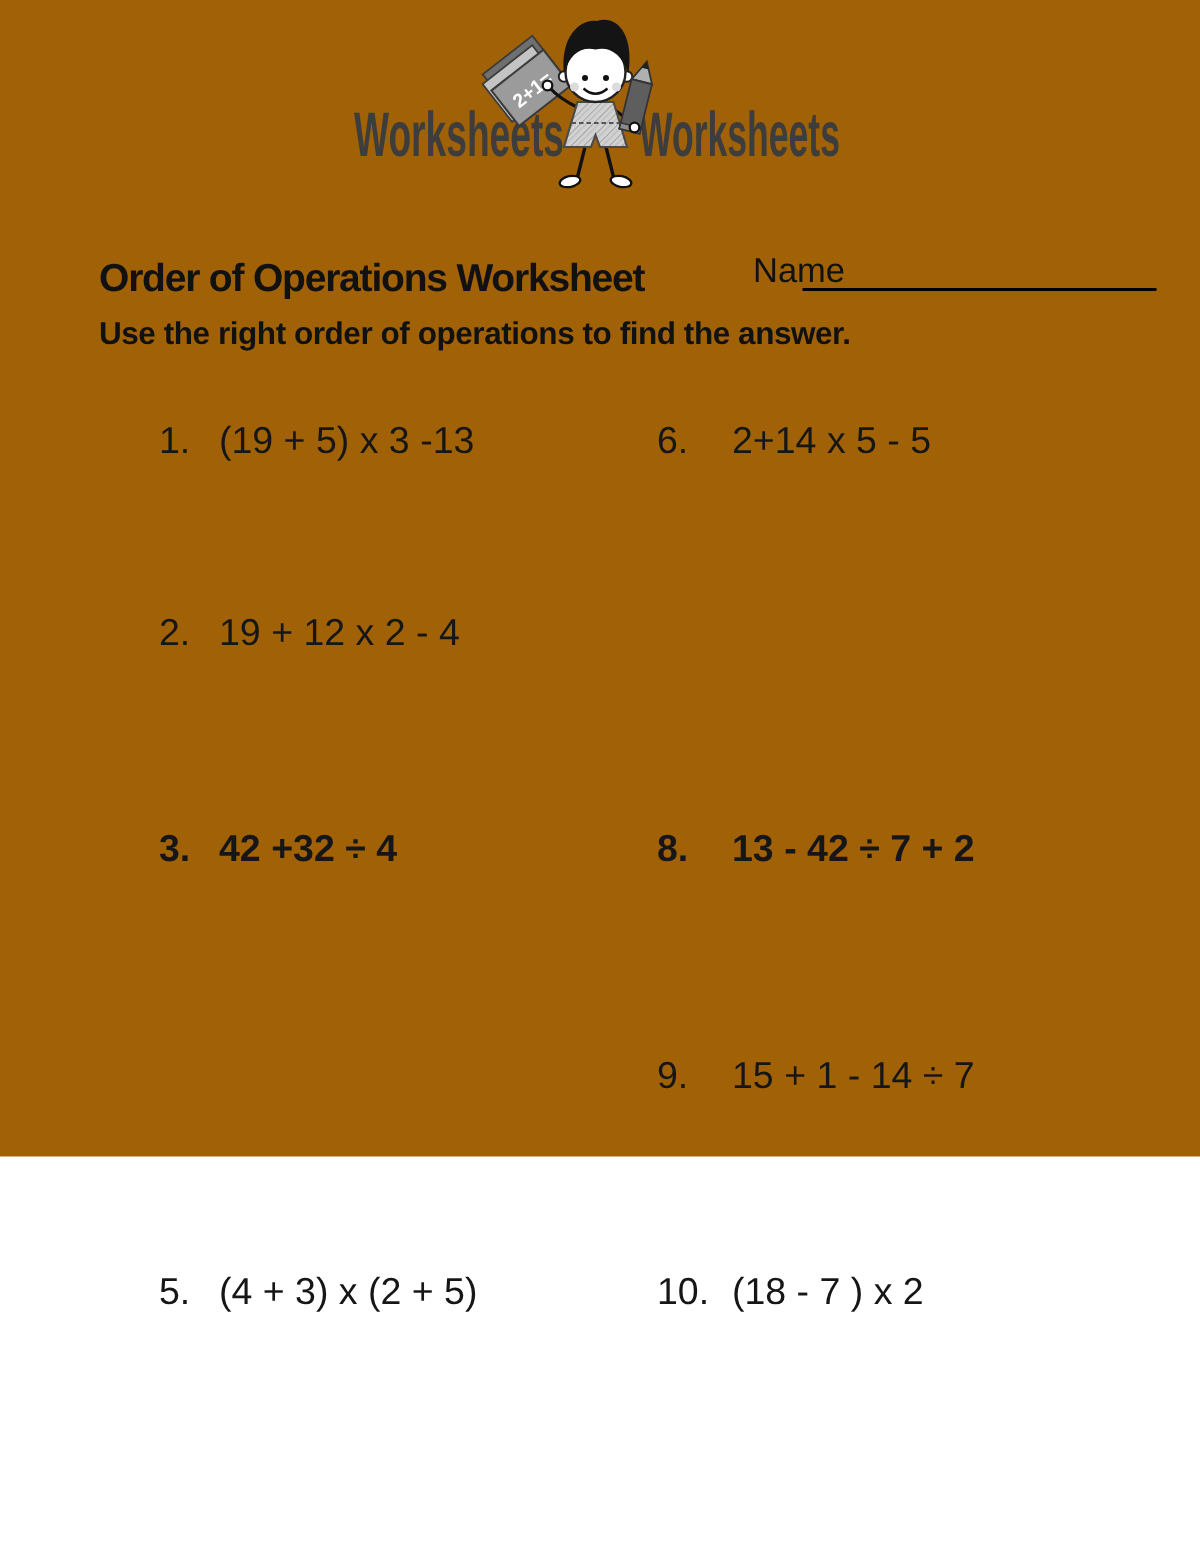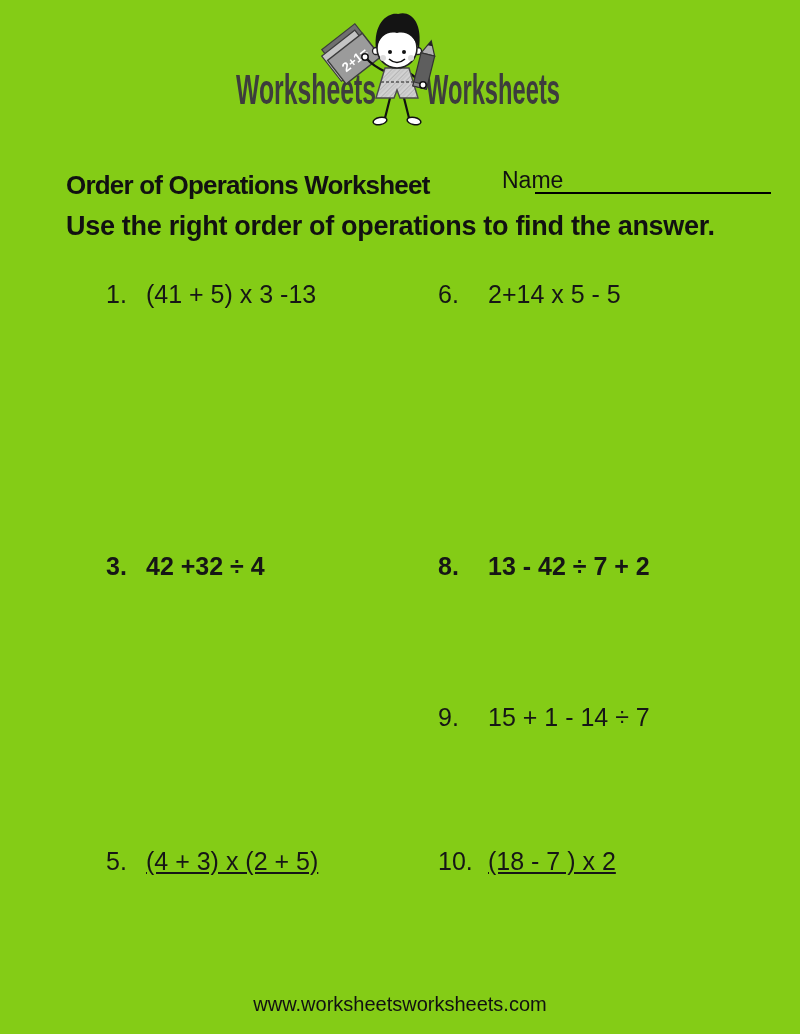--- a/index.html
+++ b/index.html
@@ -1,39 +1,39 @@
 <!DOCTYPE html>
 <html><head>
 <meta charset="utf-8">
 <style>
   * { margin:0; padding:0; box-sizing:border-box; }
   html,body { width:800px; height:1035px; background:#ffffff; overflow:hidden;
     font-family:"Liberation Sans", sans-serif; color:#161616; }
-  .page { position:relative; width:800px; height:1034px; background:#84cc16;padding-left:24px; }
+  .page { position:relative; width:800px; height:771px; background:#a16207;padding-left:24px; }
 
   
   .logo-svg { position:absolute; left:232px; top:8px; width:332px; height:122px; }
 
   
   .title { position:absolute; left:66px; top:170px; font-size:26px; font-weight:bold;
     letter-spacing:-0.8px; color:#111; white-space:nowrap; }
   .name-label { position:absolute; left:502px; top:167px; font-size:23px; color:#111; }
   .name-line { position:absolute; left:535px; top:172px; width:236px; height:22px;
     border-bottom:2px solid #000; }
-  .instructions { position:absolute; left:66px; top:211px; font-size:27px; font-weight:600;
+  .instructions { position:absolute; left:66px; top:211px; font-size:21px; font-weight:600;
     letter-spacing:-0.3px; color:#111; white-space:nowrap; }
 
   
   .prob { position:absolute; font-size:25px; line-height:32px; color:#161616; white-space:nowrap; }
   .prob .num  { display:inline-block; min-width:40px; }
   .prob.rcol .num { min-width:50px; }
   .lcol { left:106px; }
   .rcol { left:438px; }
   .row1 { top:278px; } .row2 { top:406px; } .row3 { top:550px;font-weight:bold; }
-  .row4 { top:701px; } .row5 { top:845px;text-decoration:underline; }
+  .row4 { top:701px; } .row5 { top:845px; }
 
   
   .footer { position:absolute; left:0; top:993px; width:100%; text-align:center;
     font-size:20px; color:#111; }
 </style>
 </head>
 <body>
 
 <div class="page">
 
@@ -90,39 +90,41 @@
       <circle cx="191" cy="77" r="3.2" fill="#fff" stroke="#111" stroke-width="1.5"></circle>
     </g>
   </svg>
 
   <div class="title">Order of Operations Worksheet</div>
   <div class="name-label">Name</div>
   <div class="name-line"></div>
   <div class="instructions">Use the right order of operations to find the answer.</div>
 
   <div class="prob lcol row1">
-    <span class="num">1.</span><span>(41 + 5) x 3 -13</span>
+    <span class="num">1.</span><span>(19 + 5) x 3 -13</span>
   </div>
   <div class="prob rcol row1">
     <span class="num">6.</span><span>2+14 x 5 - 5</span>
   </div>
 
+  <div class="prob lcol row2">
+    <span class="num">2.</span><span>19 + 12 x 2 - 4</span>
+  </div>
 
   <div class="prob lcol row3">
     <span class="num">3.</span><span>42 +32 ÷ 4</span>
   </div>
   <div class="prob rcol row3">
     <span class="num">8.</span><span>13 - 42 ÷ 7 + 2</span>
   </div>
 
   <div class="prob rcol row4">
     <span class="num">9.</span><span>15 + 1 - 14 ÷ 7</span>
   </div>
 
   <div class="prob lcol row5">
     <span class="num">5.</span><span>(4 + 3) x (2 + 5)</span>
   </div>
   <div class="prob rcol row5">
     <span class="num">10.</span><span>(18 - 7 ) x 2</span>
   </div>
 
-  <div class="footer">www.worksheetsworksheets.com</div>
 </div>
 
 </body></html>

